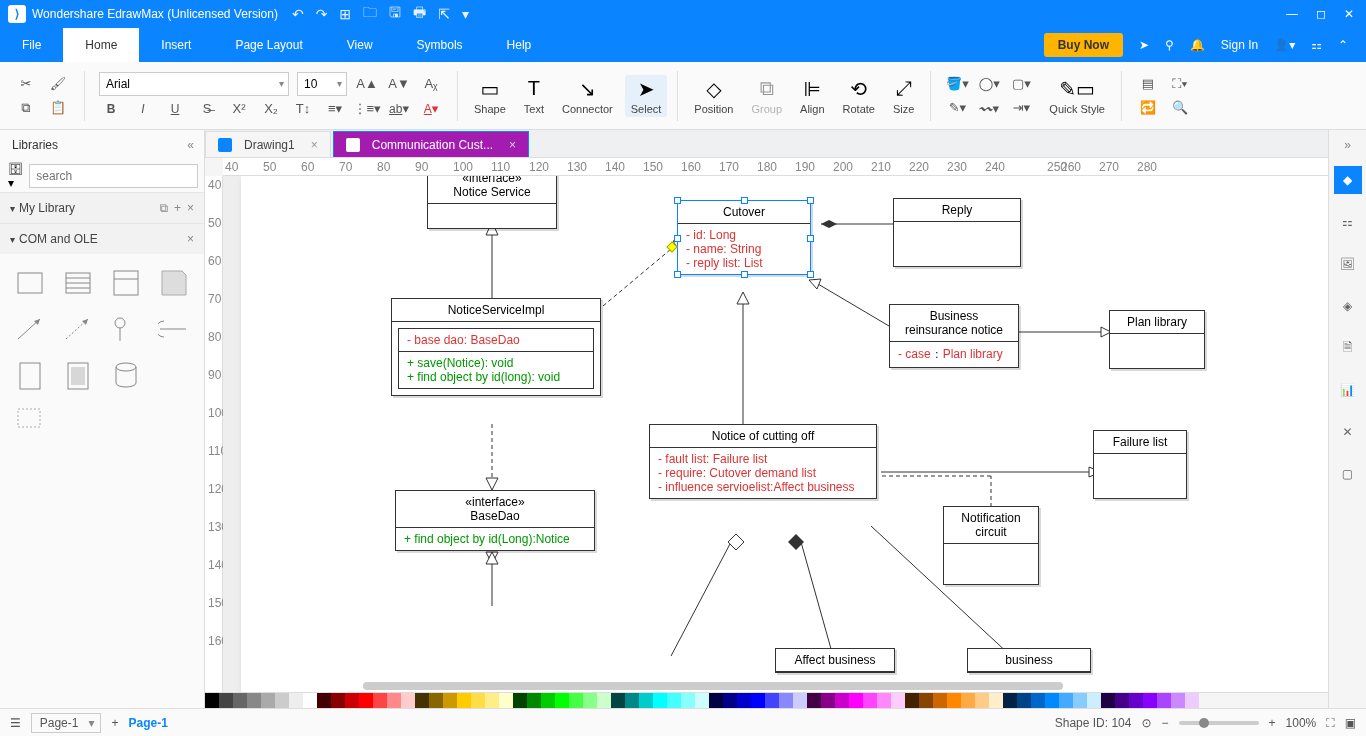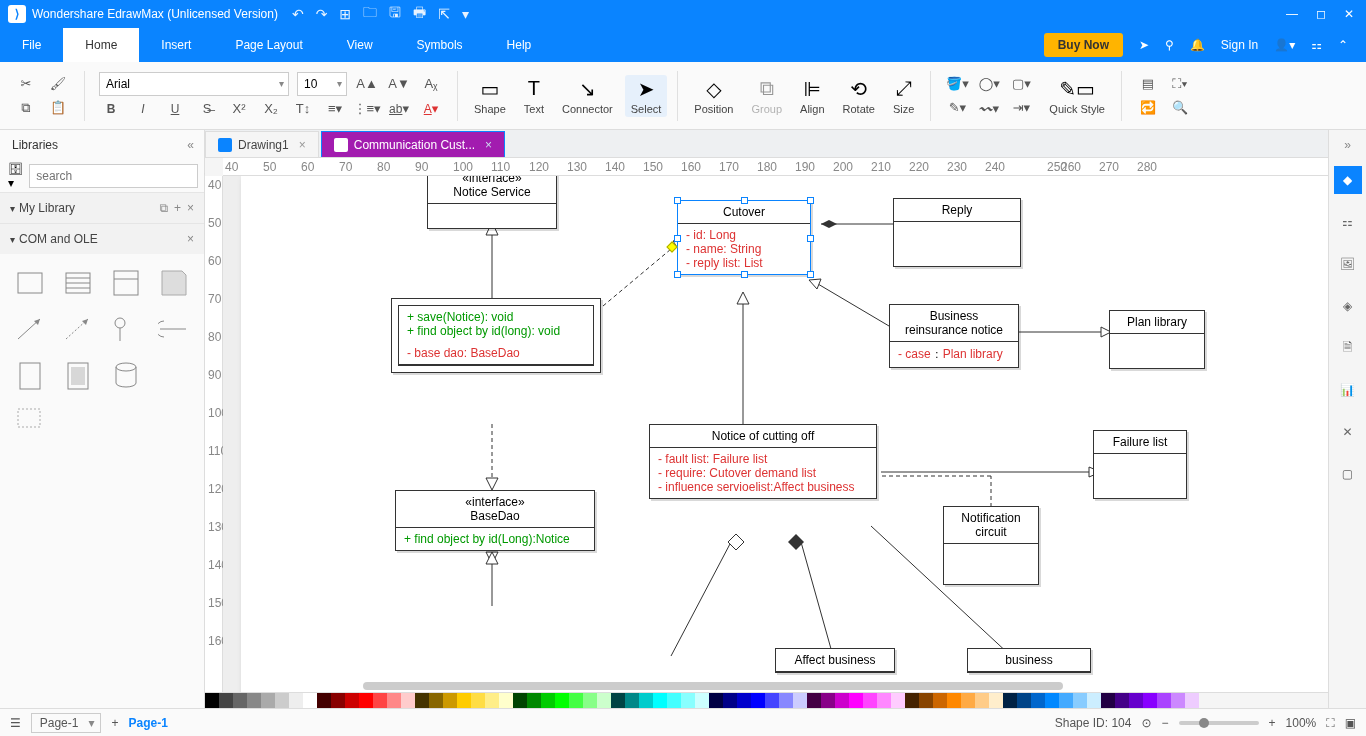--- a/index.html
+++ b/index.html
@@ -36,21 +36,21 @@
 .lp-search .sicon{width:22px;text-align:center;color:#555}
 .lp-section{padding:8px 10px;border-top:1px solid #e5e5e5;background:#f2f2f2;display:flex;align-items:center;color:#444}
 .lp-section .arr{margin-right:4px;font-size:10px}
 .lp-section .acts{margin-left:auto;display:flex;gap:6px;color:#888}
 .lib-note{margin:10px;padding:10px;border:1px dashed #ccc;border-radius:4px;color:#aaa;font-size:11px;line-height:1.4}
 .shapegrid{display:grid;grid-template-columns:repeat(4,1fr);gap:8px;padding:10px}
 .shapecell{height:38px;display:flex;align-items:center;justify-content:center;color:#888}
 .shapecell svg{width:32px;height:32px}
 .canvaswrap{flex:1;display:flex;flex-direction:column;position:relative;background:#f5f5f5}
 .doctabs{height:28px;background:#eef0f2;display:flex;align-items:flex-end;border-bottom:1px solid #ddd}
-.doctab{height:26px;padding:0 12px;display:flex;align-items:center;gap:6px;background:#f5f5f5;border:1px solid #ddd;border-bottom:none;margin-right:2px;font-size:12px;color:#444;cursor:pointer}
+.doctab{height:26px;padding:0 12px;display:flex;align-items:center;gap:12px;background:#f5f5f5;border:1px solid #ddd;border-bottom:none;margin-right:2px;font-size:12px;color:#444;cursor:pointer}
 .doctab.active{background:#a21caf;color:#fff;border-color:#0a84ff}
 .doctab .dicon{width:14px;height:14px;background:#0a84ff;border-radius:2px}
 .doctab.active .dicon{background:#fff}
 .doctab .x{color:#999;margin-left:4px}
 .doctab.active .x{color:#cde}
 .ruler-h{height:18px;background:#fff;border-bottom:1px solid #ddd;position:relative;margin-left:18px;overflow:hidden;font-size:9px;color:#888}
 .ruler-h span{position:absolute;top:2px}
 .canvasarea{flex:1;position:relative;display:flex}
 .ruler-v{width:18px;background:#fff;border-right:1px solid #ddd;position:relative;font-size:9px;color:#888}
 .ruler-v span{position:absolute;left:3px}
@@ -435,23 +435,24 @@
               <polygon points="555,358 547,366 555,374 563,366" fill="#333"></polygon>
             <line x1="630" y1="350" x2="770" y2="480" stroke="#333"></line>
           </svg>
 
           <div class="uml" style="left:186px;top:-10px;width:130px">
             <div class="hd"><span>«interface»</span><br><span>Notice Service</span></div>
             <div class="bd" style="height:24px"></div>
           </div>
 
           <div class="uml" style="left:150px;top:122px;width:210px">
+            <div class="hd">NoticeServiceImpl</div>
             <div style="margin:6px;border:1px solid #333">
+              <div class="bd red" style="border-bottom:1px solid #333">- base dao: BaseDao</div>
               <div class="bd green"><span>+ save(Notice): void</span><br><span>+ find object by id(long): void</span></div>
-              <div class="bd red" style="border-bottom:1px solid #333">- base dao: BaseDao</div>
             </div>
           </div>
 
           <div class="uml" style="left:154px;top:314px;width:200px">
             <div class="hd"><span>«interface»</span><br><span>BaseDao</span></div>
             <div class="bd green">+ find object by id(Long):Notice</div>
           </div>
 
           <div class="uml sel" style="left:436px;top:24px;width:134px">
             <div class="hd">Cutover</div>

